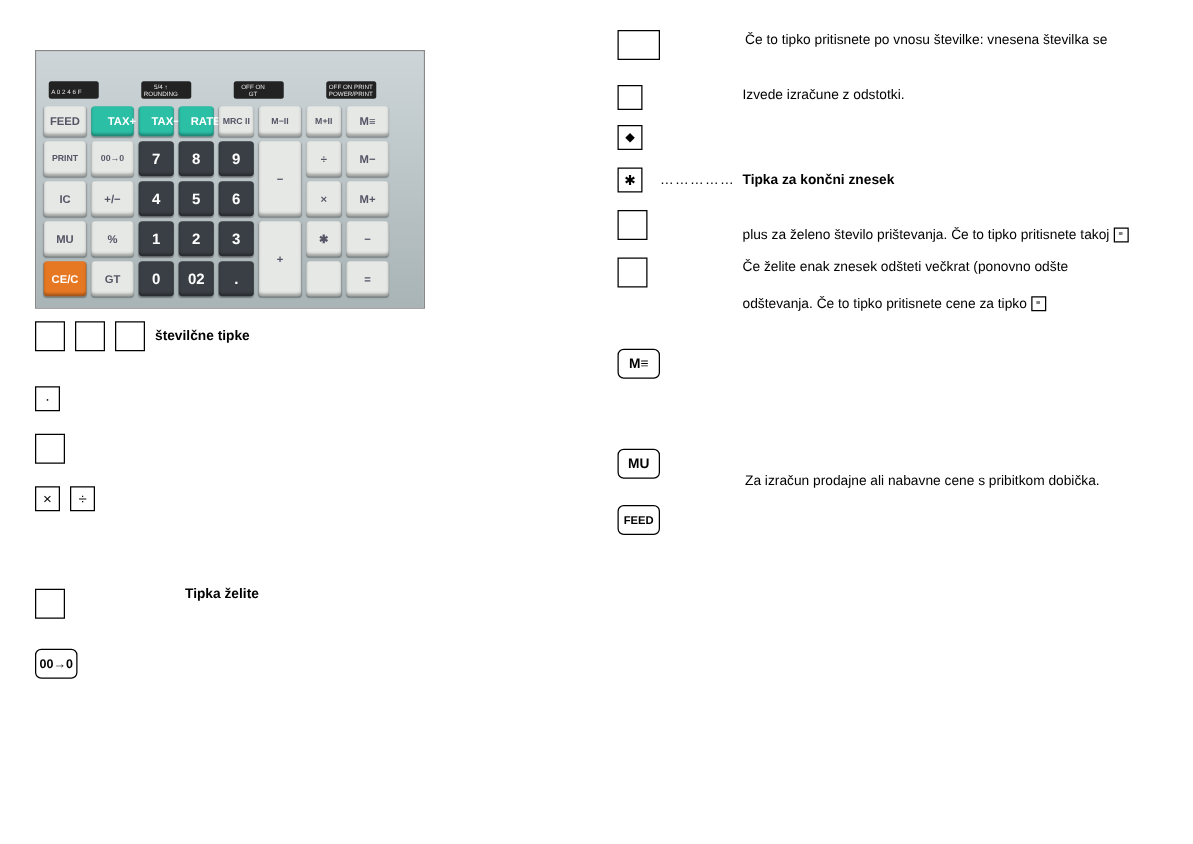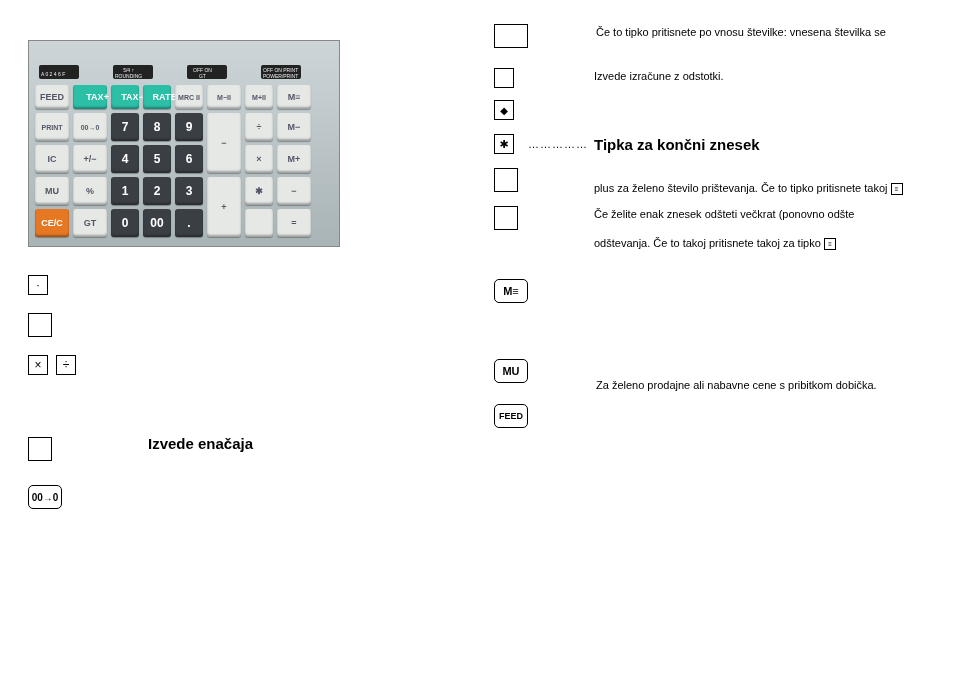--- a/index.html
+++ b/index.html
@@ -94,21 +94,21 @@
 .keybox-sm {
   width: 20px;
   height: 20px;
 }
 .keybox-w {
   width: 34px;
 }
 .rounded { border-radius: 5px; border-width: 1.5px; }
 .label-b {
   font-weight: bold;
-  font-size: 15px;
+  font-size: 11px;
 }
 .desc {
   font-size: 11px;
   line-height: 1.6;
   text-align: justify;
 }
 .dots {
   letter-spacing: 1px;
 }
 .tiny-icon {
@@ -173,45 +173,51 @@
       <div class="k dark">1</div>
       <div class="k dark">2</div>
       <div class="k dark">3</div>
       <div class="k lgt tall">+</div>
       <div class="k lgt">✱</div>
       <div class="k lgt">−</div>
 
       <div class="k ora">CE/C</div>
       <div class="k lgt">GT</div>
       <div class="k dark">0</div>
-      <div class="k dark">00</div>
+      <div class="k dark">02</div>
       <div class="k dark">.</div>
       <div class="k lgt"></div>
       <div class="k lgt">=</div>
     </div>
   </div>
 
+  <div class="row" style="margin-top:10px;align-items:center;">
+    <span class="keybox"></span>
+    <span class="keybox"></span>
+    <span class="keybox"></span>
+    <span class="label-b">številčne tipke</span>
+  </div>
 
   <div class="row" style="margin-top:28px;">
     <span class="keybox keybox-sm">·</span>
   </div>
 
   <div class="row" style="margin-top:18px;">
     <span class="keybox"></span>
   </div>
 
   <div class="row" style="margin-top:18px;">
     <span class="keybox keybox-sm">×</span>
     <span class="keybox keybox-sm">÷</span>
   </div>
 
   <div class="row" style="margin-top:60px;">
     <span class="keybox" style="margin-top:2px"></span>
     <div style="margin-left:88px;width:310px;">
-      <div class="label-b">Izvede enačaja</div>
+      <div class="label-b">Tipka želite</div>
     </div>
   </div>
 
   <div class="row" style="margin-top:24px;">
     <span class="keybox keybox-w rounded" style="font-size:10px;font-weight:bold">00→0</span>
   </div>
 
 </div>
 
 <div class="right-col">
@@ -248,34 +254,34 @@
         <span class="tiny-icon">≡</span>
       </div>
     </div>
   </div>
 
   <div class="row" style="margin-top:8px;">
     <span class="keybox"></span>
     <div style="margin-left:68px;width:330px;">
       <div class="desc">Če želite enak znesek odšteti večkrat (ponovno odšte</div>
       <div class="desc" style="margin-top:12px">
-        <span>odštevanja. Če to takoj pritisnete takoj za tipko</span>
+        <span>odštevanja. Če to tipko pritisnete cene za tipko</span>
         <span class="tiny-icon">≡</span>
       </div>
     </div>
   </div>
 
   <div class="row" style="margin-top:26px;">
     <span class="keybox keybox-w rounded" style="font-size:11px;font-weight:bold">M≡</span>
   </div>
 
   <div class="row" style="margin-top:56px;">
     <span class="keybox keybox-w rounded" style="font-size:11px;font-weight:bold">MU</span>
     <div style="margin-left:60px;width:330px;margin-top:18px;">
-      <div class="desc">Za želeno prodajne ali nabavne cene s pribitkom dobička.</div>
+      <div class="desc">Za izračun prodajne ali nabavne cene s pribitkom dobička.</div>
     </div>
   </div>
 
   <div class="row" style="margin-top:10px;">
     <span class="keybox keybox-w rounded" style="font-size:9px;font-weight:bold">FEED</span>
   </div>
 
 </div>
 
 </body></html>

